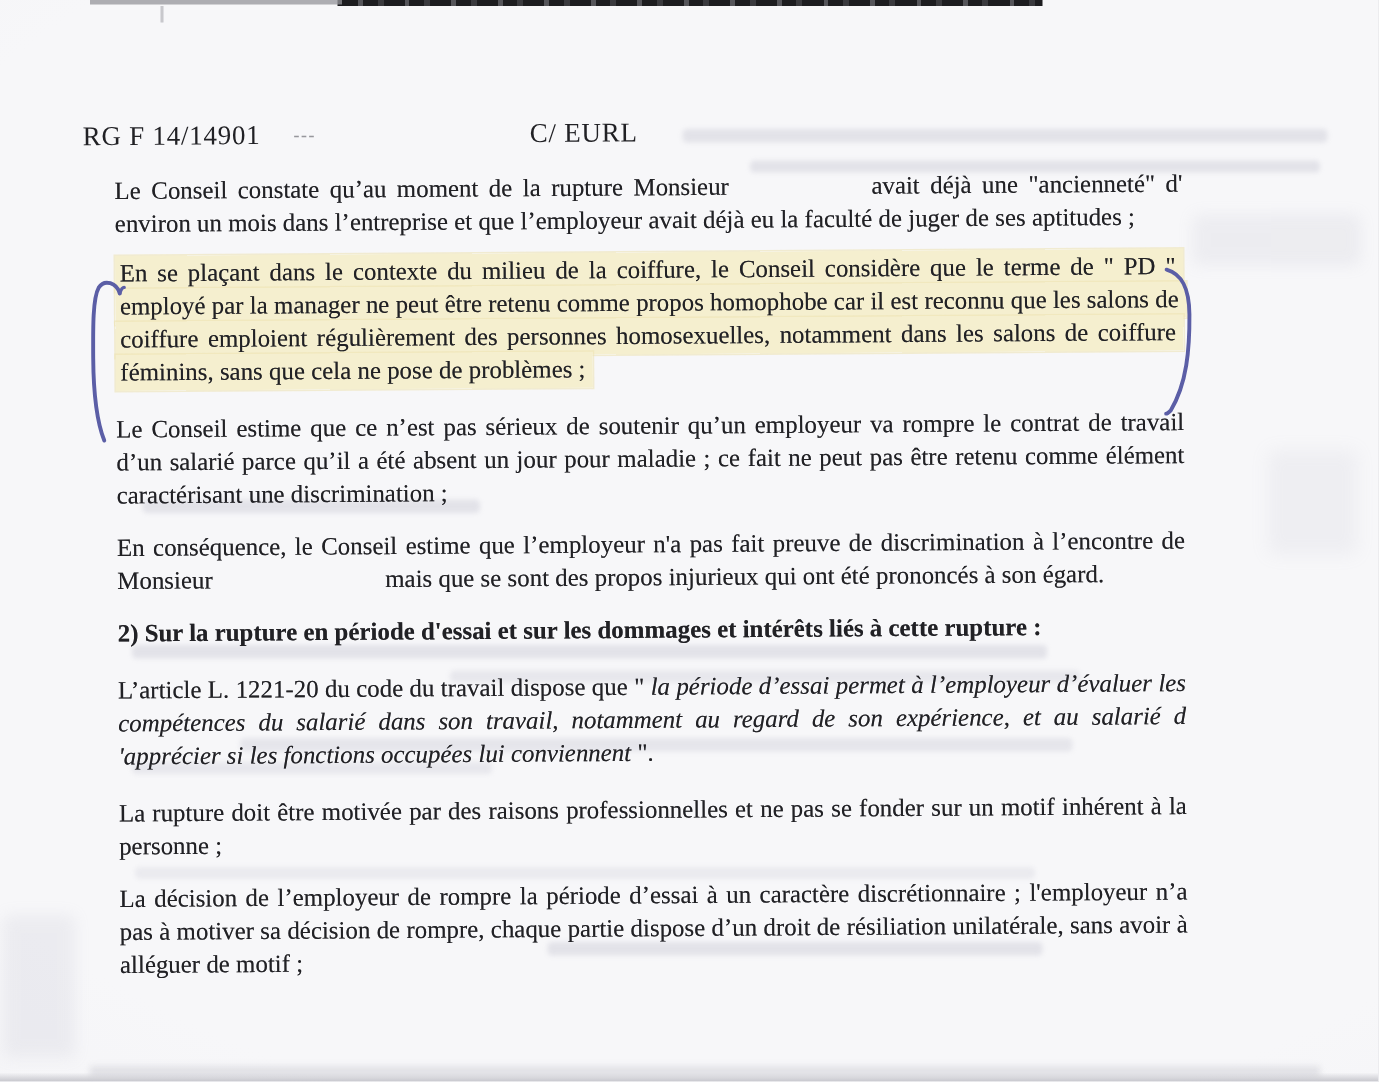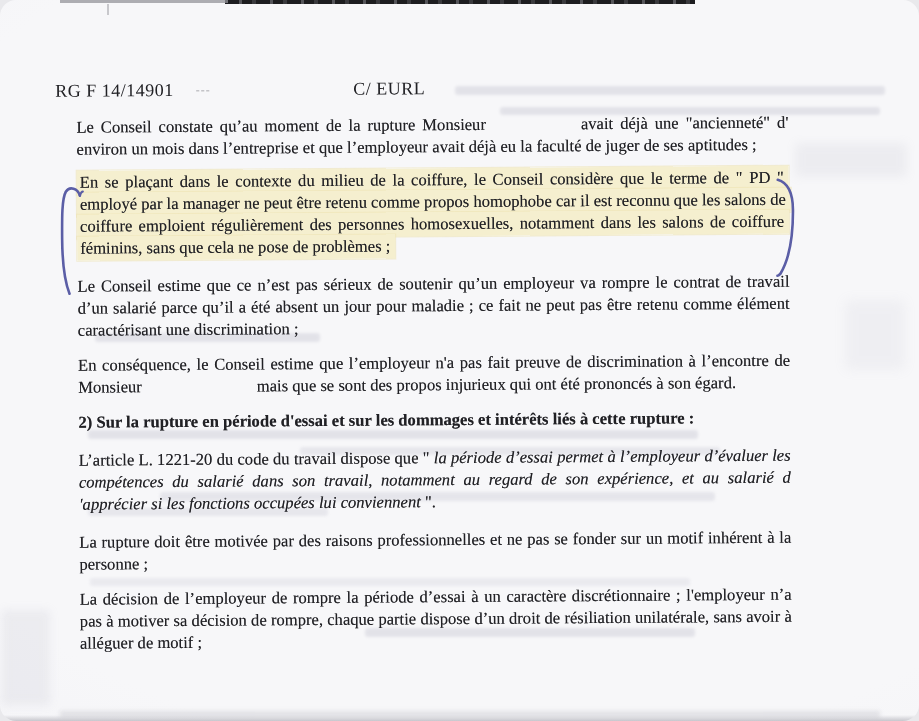--- a/index.html
+++ b/index.html
@@ -3,21 +3,20 @@
 <meta charset="utf-8">
 <style>
   html,body{margin:0;padding:0;}
   body{width:919px;height:721px;overflow:hidden;background:#e9e9ec;}
   .page{
     position:relative;width:919px;height:721px;overflow:hidden;
     background:
       radial-gradient(130% 110% at 55% 45%, #f7f7f9 55%, #f0f0f4 92%, #ebebef 100%);
     font-family:"Liberation Serif","DejaVu Serif",serif;
     color:#212125;
-    border-radius:16px;
   }
   .tilt{position:absolute;inset:0;transform:rotate(-0.4deg);transform-origin:50% 50%;}
   
   .header-row{position:absolute;left:57px;top:78px;width:750px;height:26px;font-size:18px;}
   .case-no{letter-spacing:.5px;}
   .case-dash{color:#97979d;font-size:12px;letter-spacing:1px;margin-left:22px;vertical-align:2px;}
   .versus{position:absolute;left:298px;top:0;letter-spacing:.5px;font-family:Liberation Serif, serif;}
   
   .content{position:absolute;left:78px;top:114px;width:712px;font-size:16.6px;line-height:22px;
            text-align:justify;text-shadow:0 0 .4px rgba(20,20,25,.55);}

